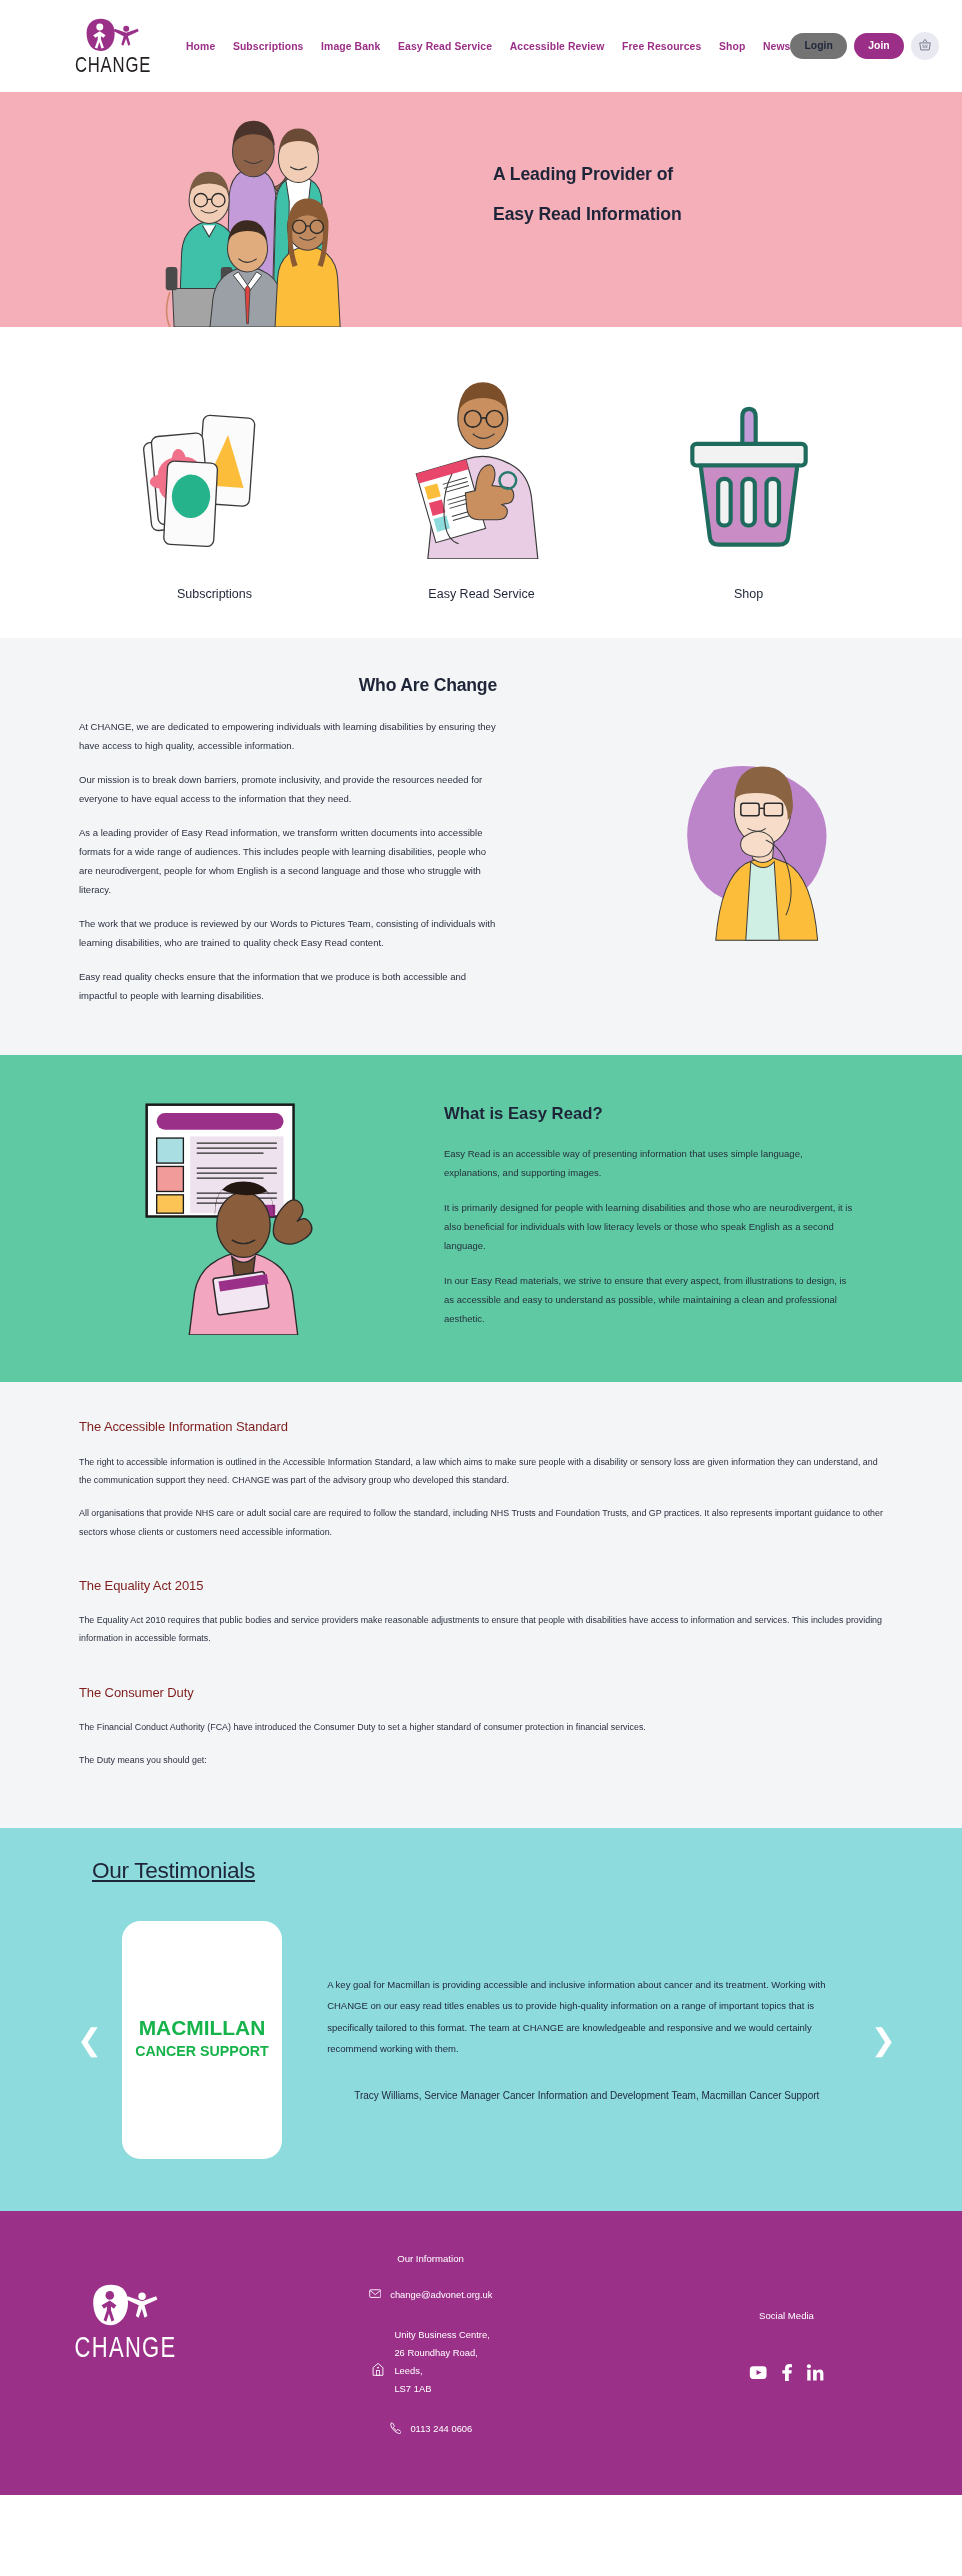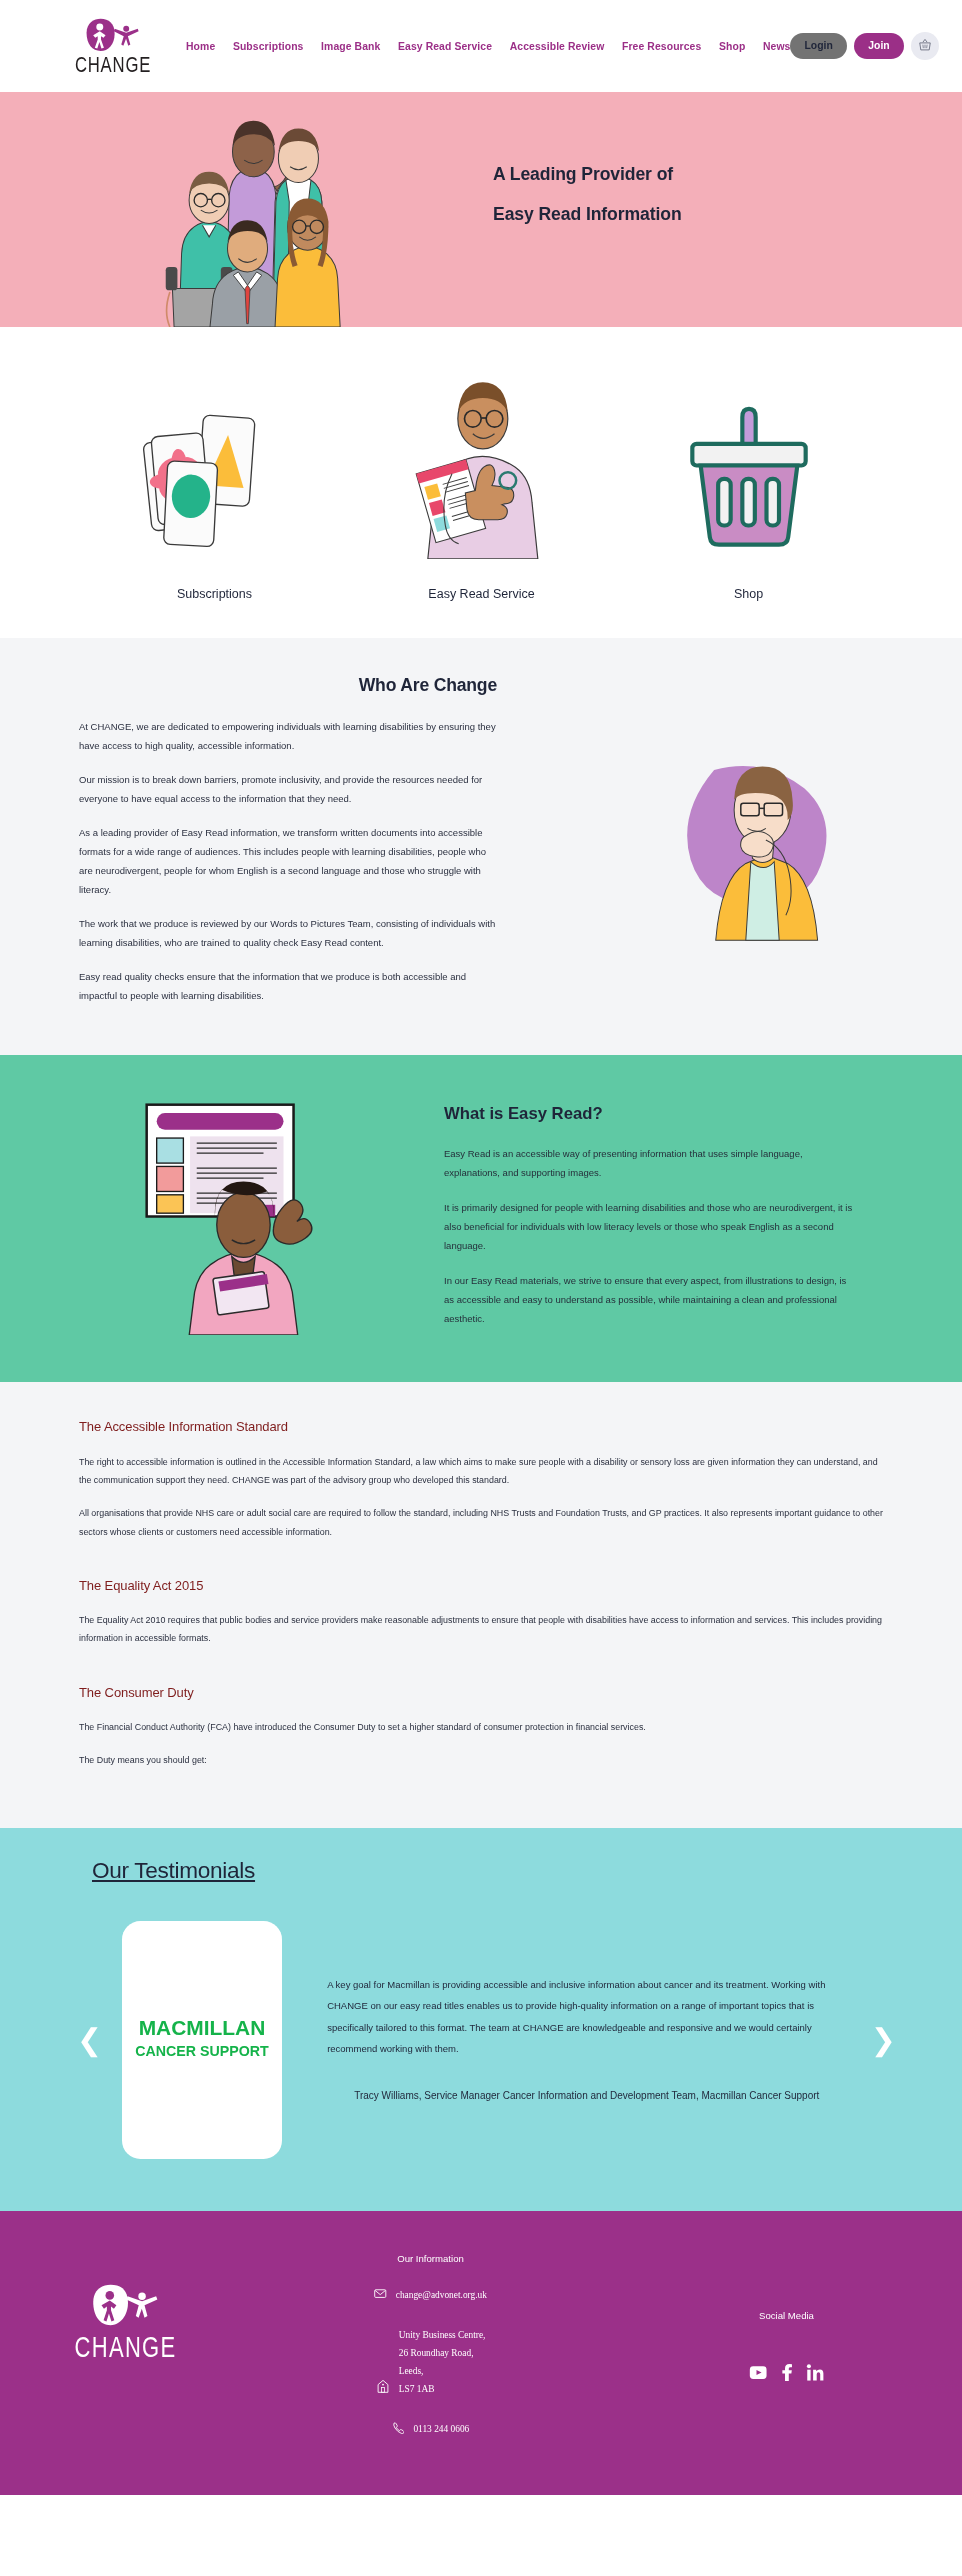--- a/index.html
+++ b/index.html
@@ -151,21 +151,21 @@
   
   .footer { background: #9b3089; padding: 42px 0 35px; display: flex; position: relative; }
   .footer-logo { width: 251px; display: flex; justify-content: center; align-items: flex-start; padding-top: 30px; }
   .f-logo-block { display: flex; flex-direction: column; align-items: center; }
   .f-logo-word {
     font-size: 22px; color: #ffffff; letter-spacing: 1.3px;
     transform: scaleY(1.35); margin-top: 3.3px; line-height: 1;
   }
   .footer-info { width: 359px; display: flex; flex-direction: column; align-items: center; }
   .f-heading { font-size: 9.6px; color: #ffffff; margin-bottom: 22px; }
-  .f-row { display: flex; align-items: flex-end; gap: 9.2px; margin-bottom: 22px; font-family: Liberation Serif, serif; }
+  .f-row { display: flex; align-items: center; gap: 9.2px; margin-bottom: 22px; }
   .f-row .f-text { font-size: 9.4px; color: #ffffff; line-height: 1.92; }
   .footer-social { flex: 1 1 auto; display: flex; flex-direction: column; align-items: center; padding-top: 57px; }
   .f-social-icons { display: flex; gap: 12.5px; margin-top: 20px; align-items: center; }
 </style>
 </head>
 <body>
 
 <div class="page">
 
   <div class="header">

